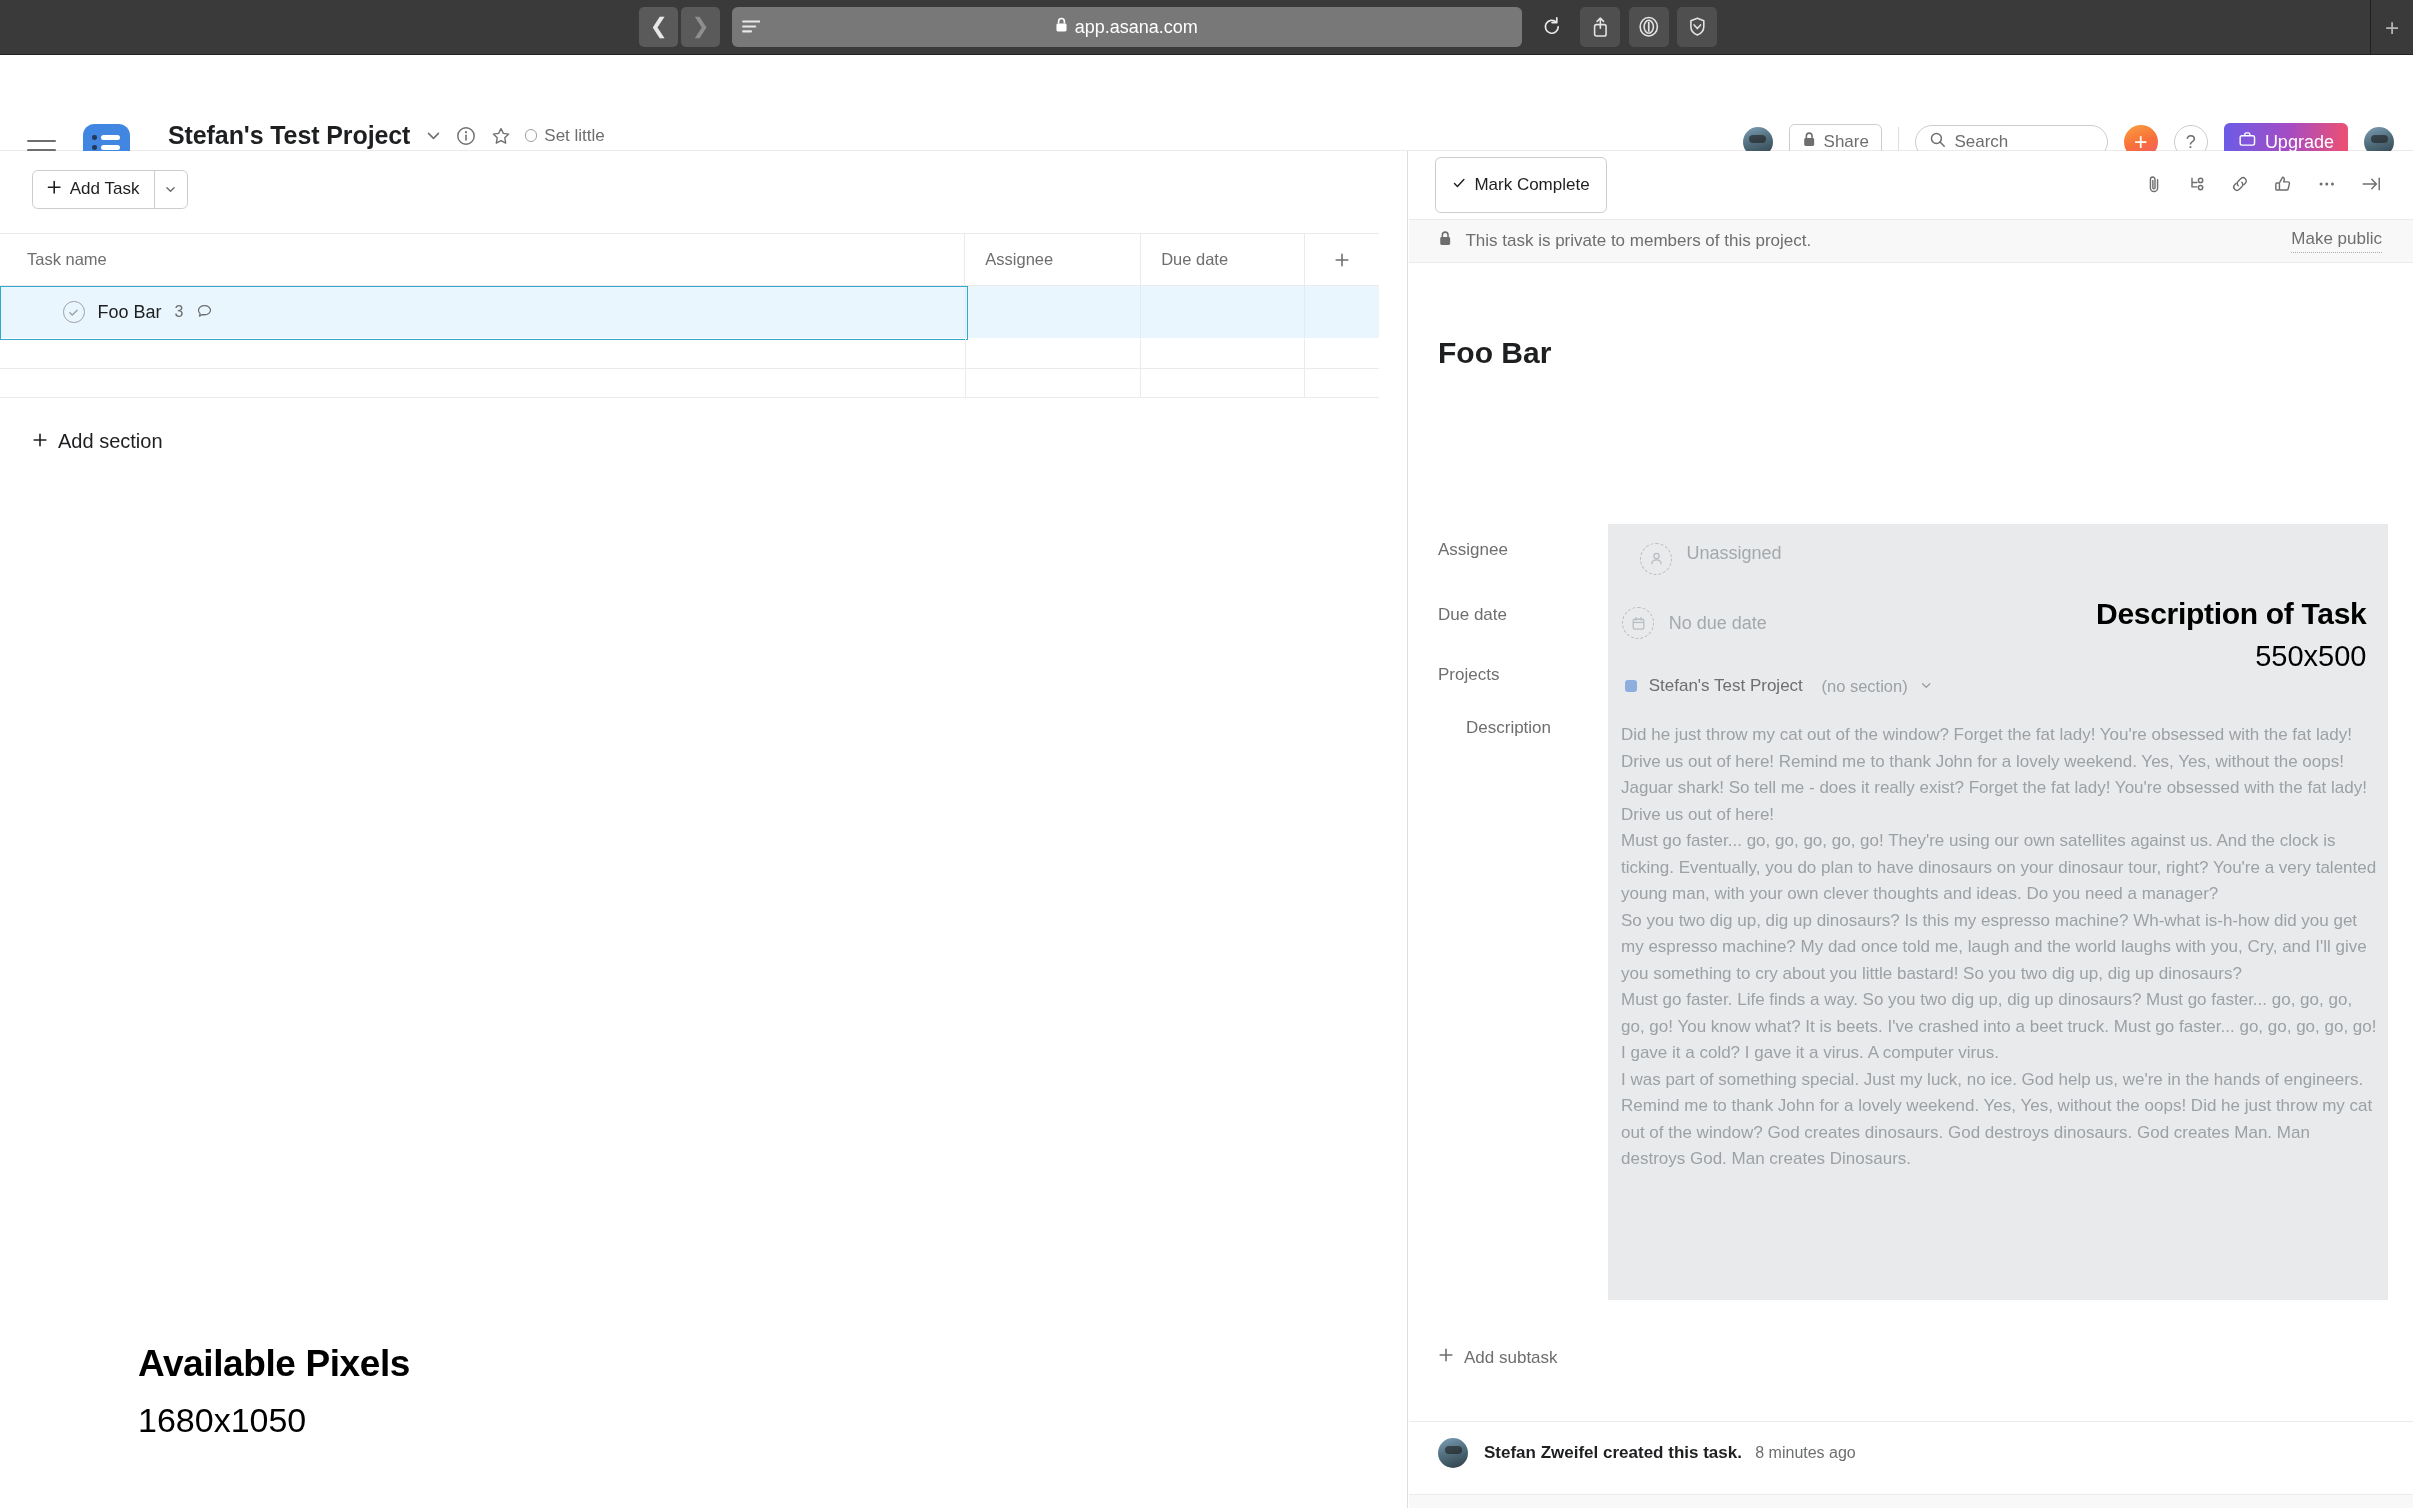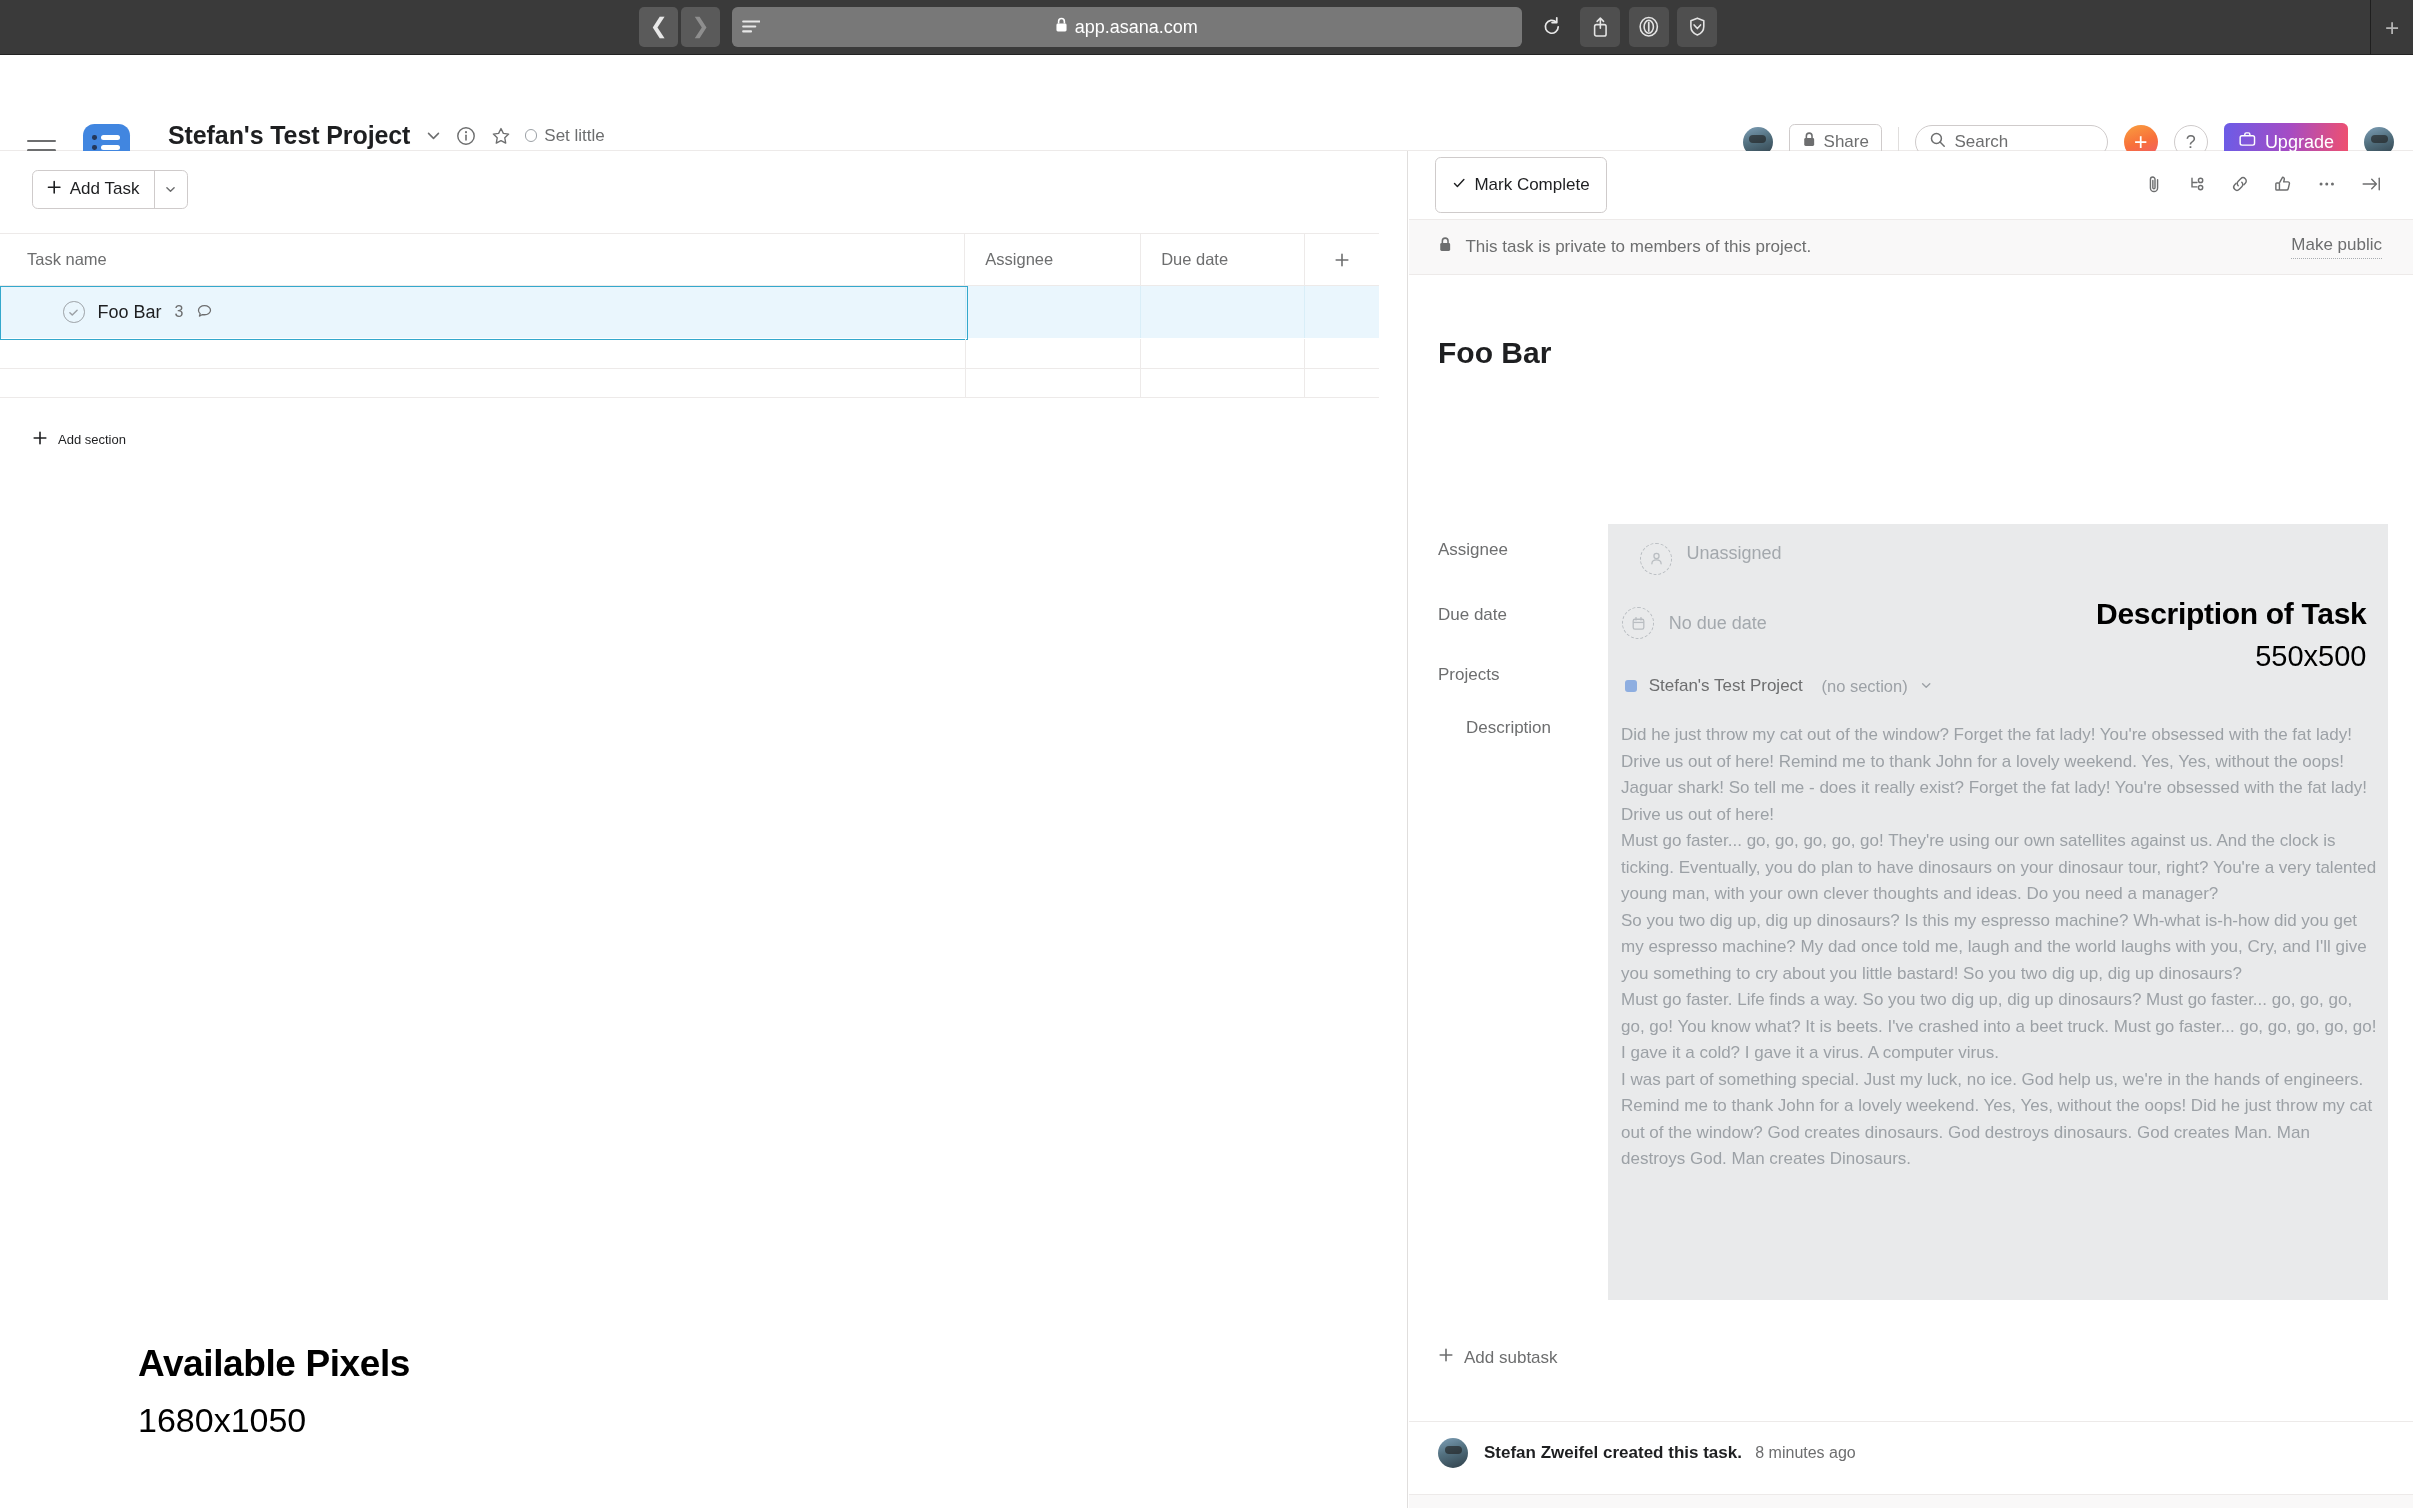--- a/index.html
+++ b/index.html
@@ -203,21 +203,21 @@
     display: flex;
   }
   .empty-row .c1 { width: 966px; }
   .empty-row .c2 { width: 175px; border-left: 0.7px solid #edeae9; }
   .empty-row .c3 { width: 164px; border-left: 0.7px solid #edeae9; }
   .empty-row .c4 { width: 75px; border-left: 0.7px solid #edeae9; }
   .hline { position:absolute; left:0; width:1379px; height:0.7px; background:#edeae9; }
   .add-section {
     position: absolute; left: 32px; top: 279px;
     display:flex; align-items:center; gap: 10px;
-    font-size: 13px; color: #1e1f21;
+    font-size: 20px; color: #1e1f21;
   }
 
   .avail-pixels { position: absolute; left: 138px; top: 1192px; }
   .ap-title { font-size: 37px; font-weight: bold; color: #000; letter-spacing: -0.4px; }
   .ap-sub { font-size: 34px; color: #000; margin-top: 16px; }
 
   
   .detail-pane {
     position: absolute; top: 151px; left: 1409px;
     width: 1005px; height: 1358px; background: #fff;
@@ -226,21 +226,21 @@
     height: 68px; display: flex; align-items: center;
     padding: 0 32px 0 26px; justify-content: space-between;
   }
   .mark-complete {
     display:flex; align-items:center; gap: 8px;
     border: 0.7px solid #cfcbcb; border-radius: 5.7px;
     padding: 17px 16px; font-size: 17px; color: #1e1f21;
   }
   .detail-actions { display:flex; align-items:center; gap: 23px; color:#6d6e6f; }
   .privacy-bar {
-    height: 56px; background: #f9f8f8;
+    height: 44px; background: #f9f8f8;
     border-top: 0.7px solid #edeae9; border-bottom: 0.7px solid #edeae9;
     display: flex; align-items: center; justify-content: space-between;
     padding: 0 32px 0 29px;
   }
   .privacy-left { display:flex; align-items:center; gap: 13px; color: #6d6e6f; font-size: 17px; }
   .make-public {
     font-size: 17px; color: #6d6e6f;
     border-bottom: 1.4px dotted #a9adb1; padding-bottom: 2.2px;
   }
   .task-title {

